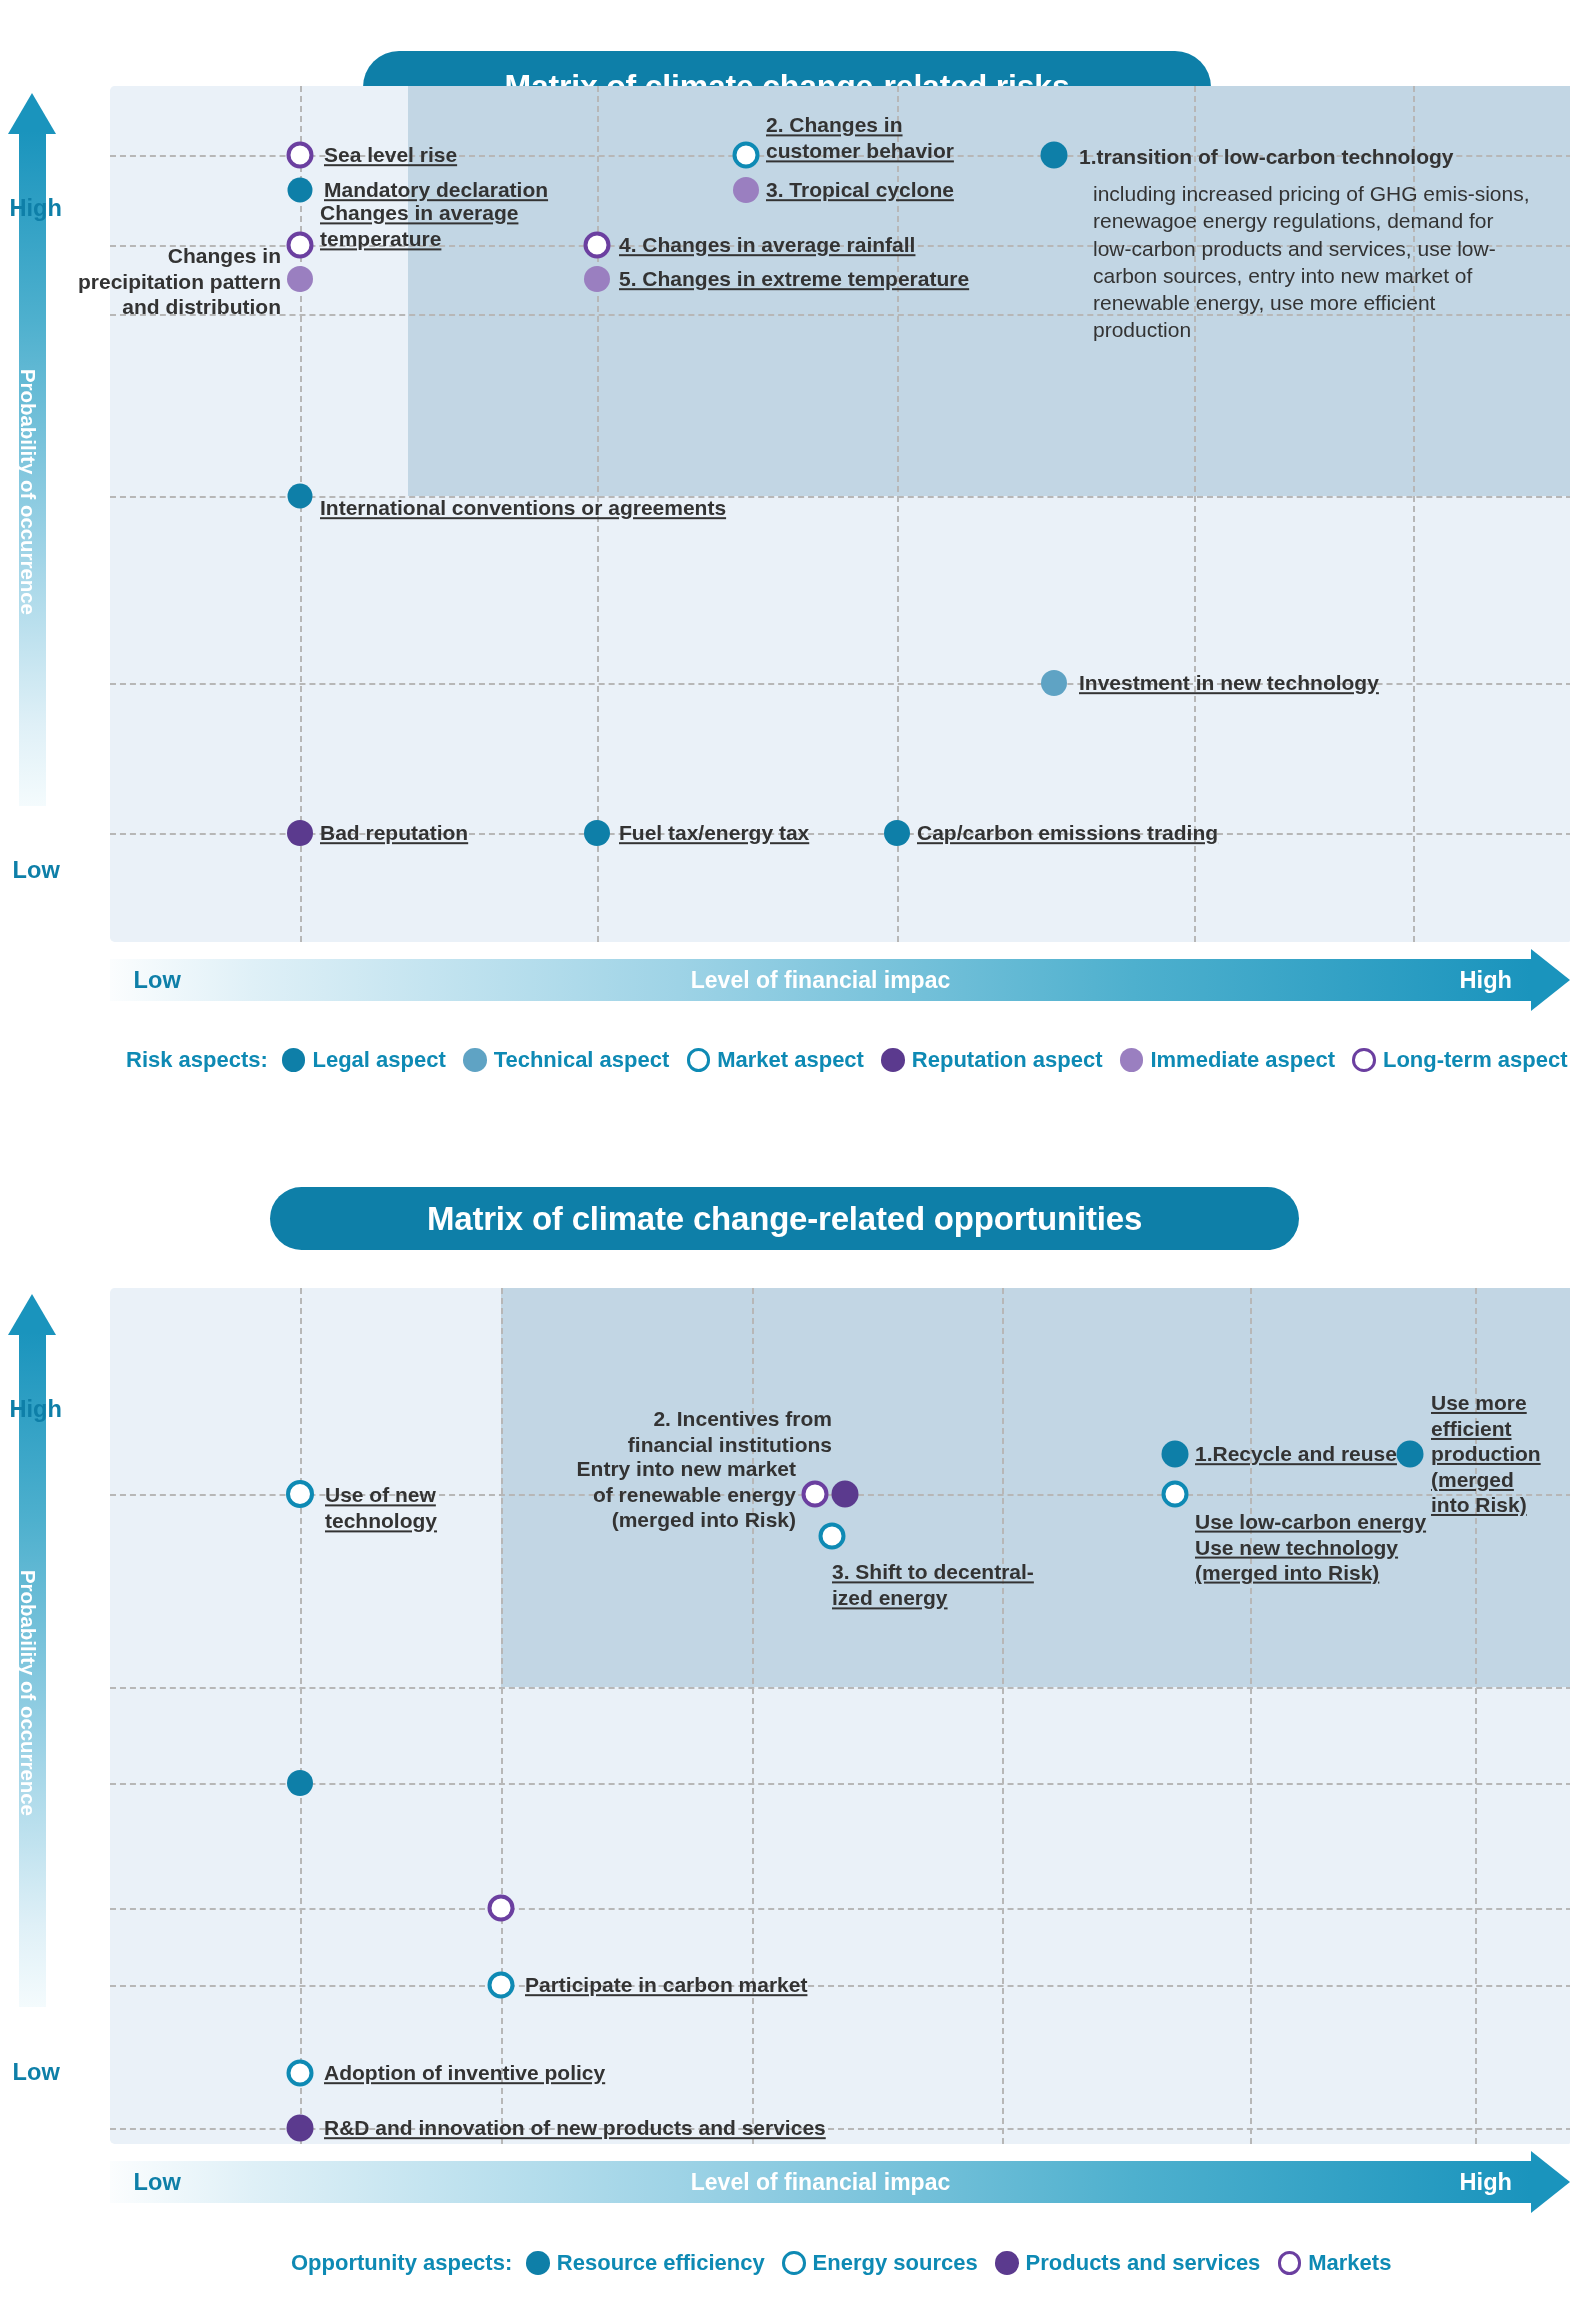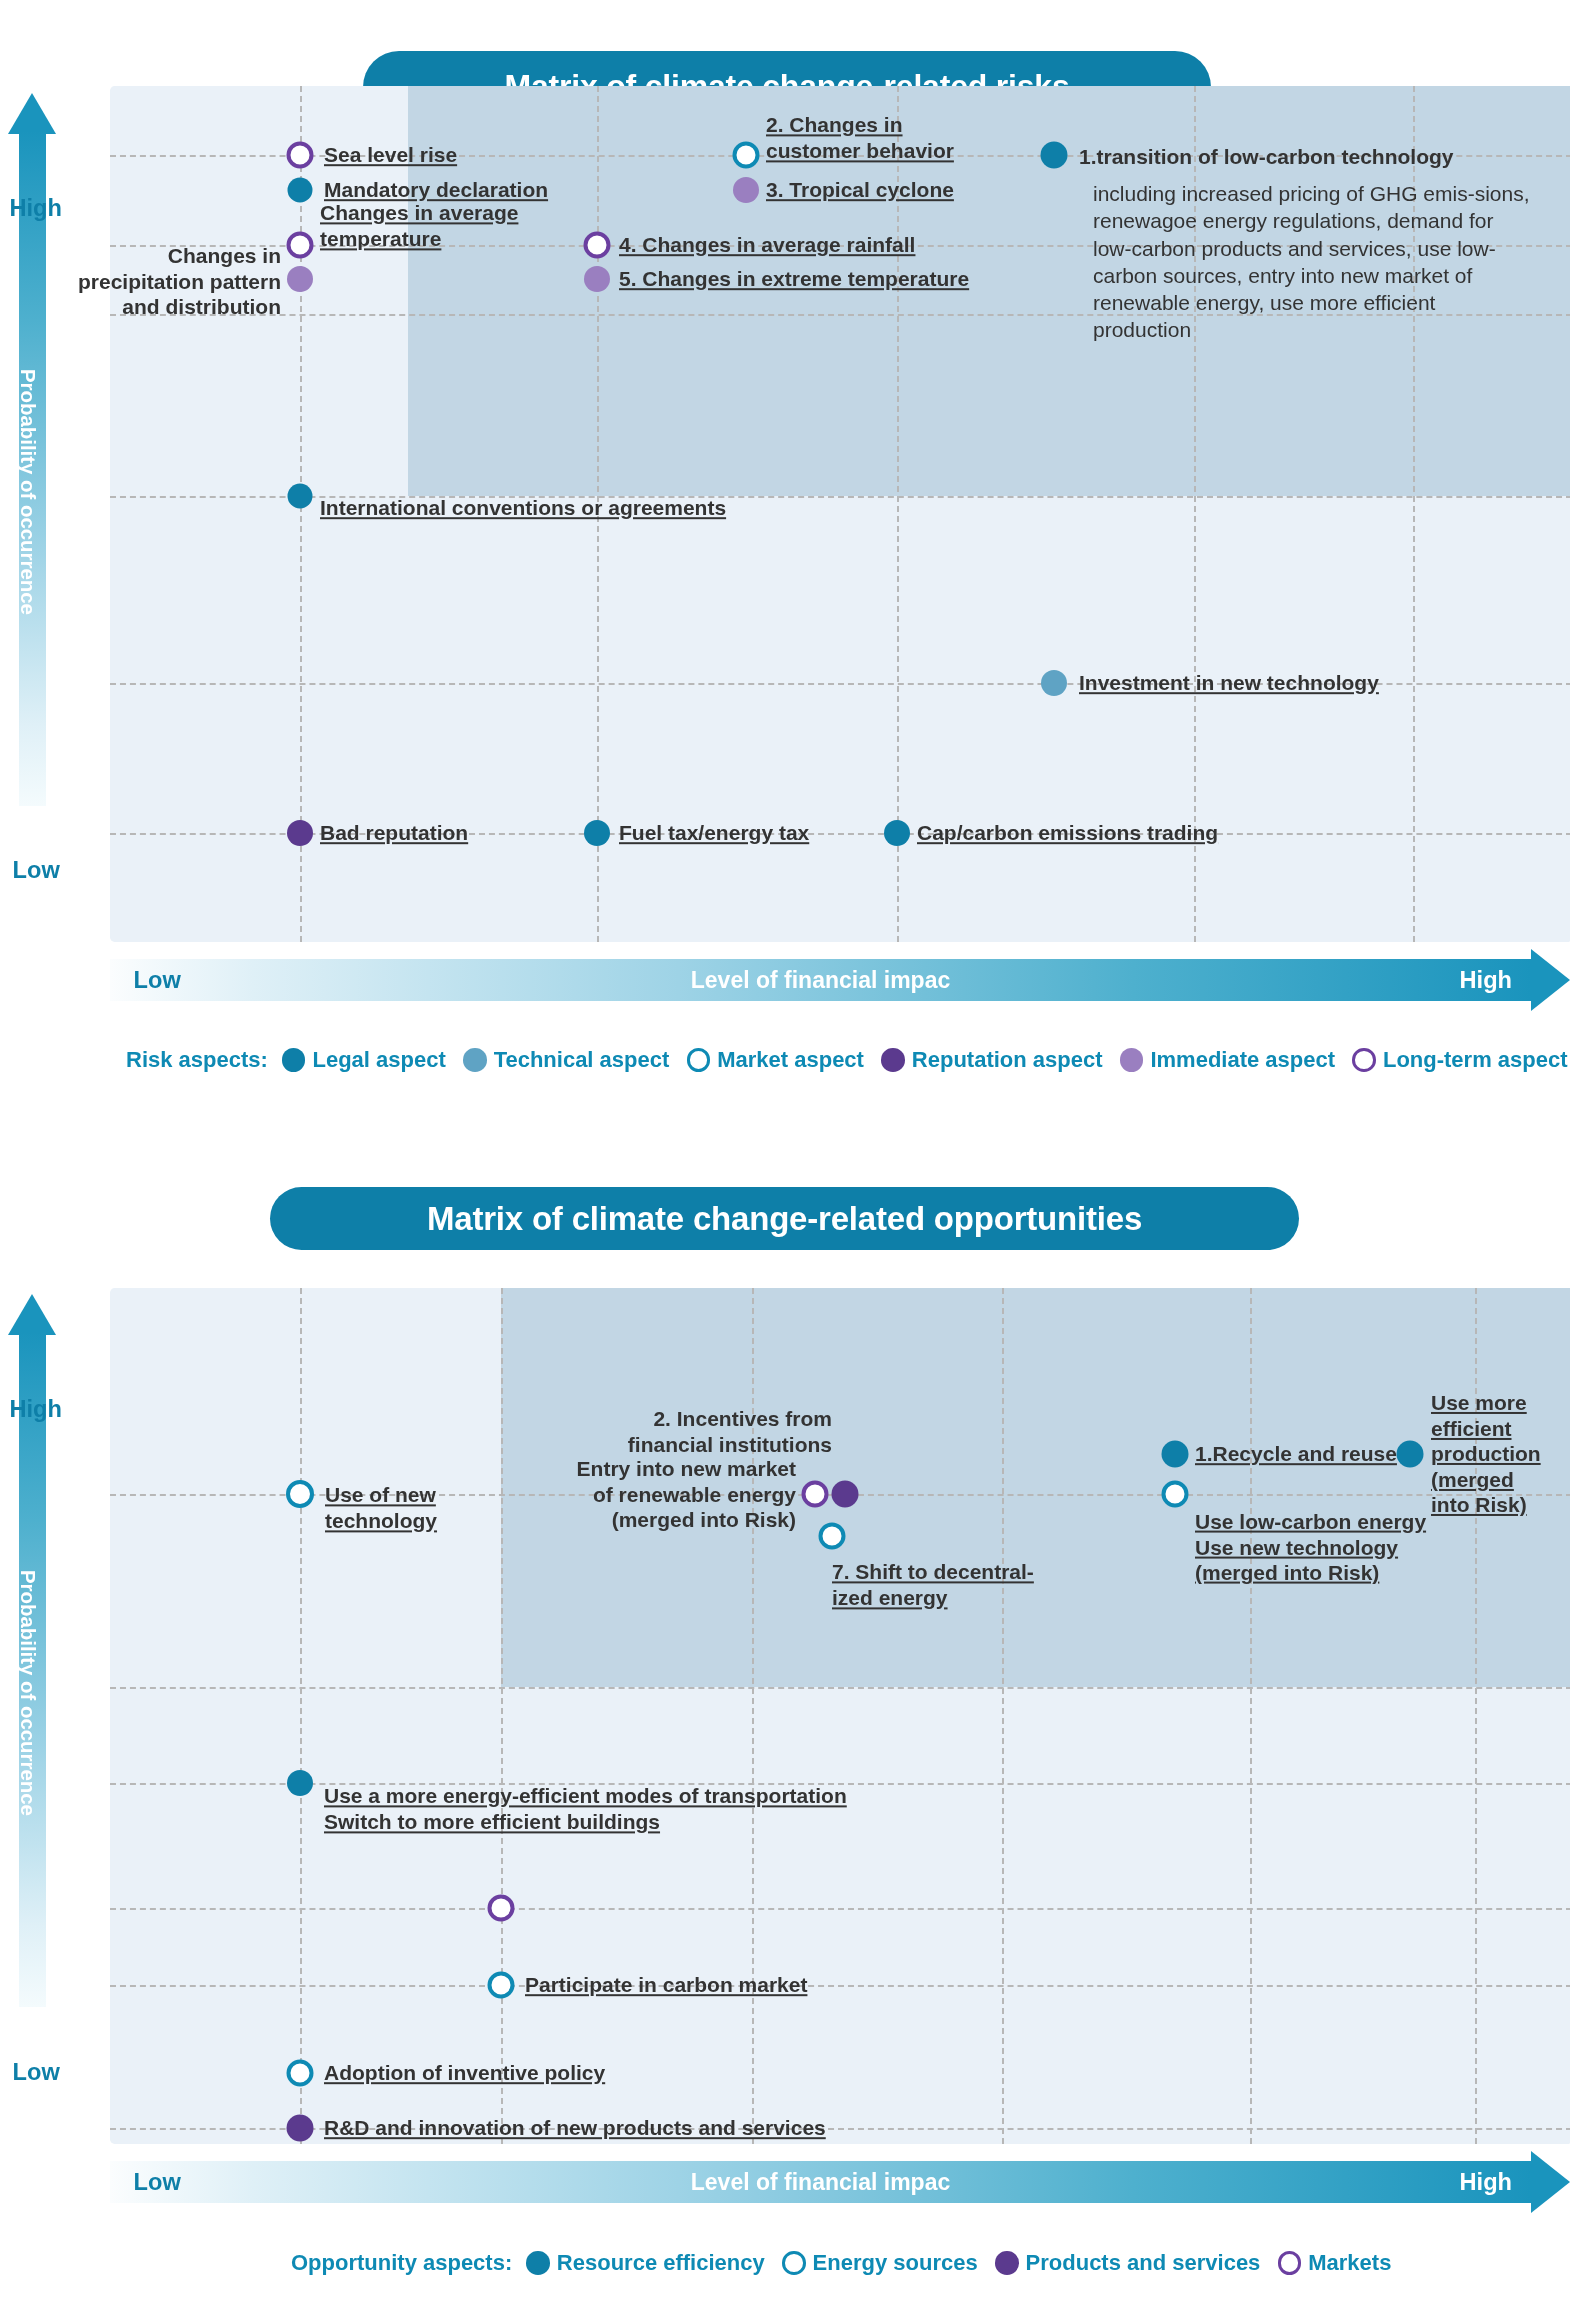--- a/index.html
+++ b/index.html
@@ -303,31 +303,29 @@
     <div class="dot market" style="left:190px;  top:785px;width:27px; height:27px;"></div>
     <div class="dot products" style="left:190px;  top:840px;width:27px; height:27px;"></div>
 
     <div class="plabel r" style="left:215px; top:220px;">Use of new
 technology</div>
     <div class="plabel c" style="left:686px; top:206px;">Entry into new market
 of  renewable  energy
 (merged into Risk)</div>
     <div class="plabel c" style="left:722px; top:144px;">2. Incentives from
 financial institutions</div>
-    <div class="plabel r" style="left:722px; top:297px;">7. Shift to decentral-
+    <div class="plabel r" style="left:722px; top:297px;">3. Shift to decentral-
 ized energy</div>
     <div class="plabel r" style="left:1085px;top:166px;">1.Recycle and reuse</div>
     <div class="plabel r" style="left:1085px;top:259px;">Use low-carbon energy
 Use new technology
 (merged into Risk)</div>
     <div class="plabel r" style="left:1321px;top:166px;">Use more efficient
 production (merged
 into Risk)</div>
-    <div class="plabel r" style="left:214px; top:521px;">Use a more energy-efficient modes of transportation
-Switch to more efficient buildings</div>
     <div class="plabel r" style="left:415px; top:697px;">Participate in carbon market</div>
     <div class="plabel r" style="left:214px; top:785px;">Adoption of inventive policy</div>
     <div class="plabel r" style="left:214px; top:840px;">R&amp;D and innovation of new products and services</div>
   </div>
 
   <div class="x-axis" style="left:110px; top:2161px; width:1421px;">
     <div class="head"></div>
     <div class="x-low">Low</div>
     <div class="x-mid">Level of financial impac</div>
     <div class="x-high">High</div>

